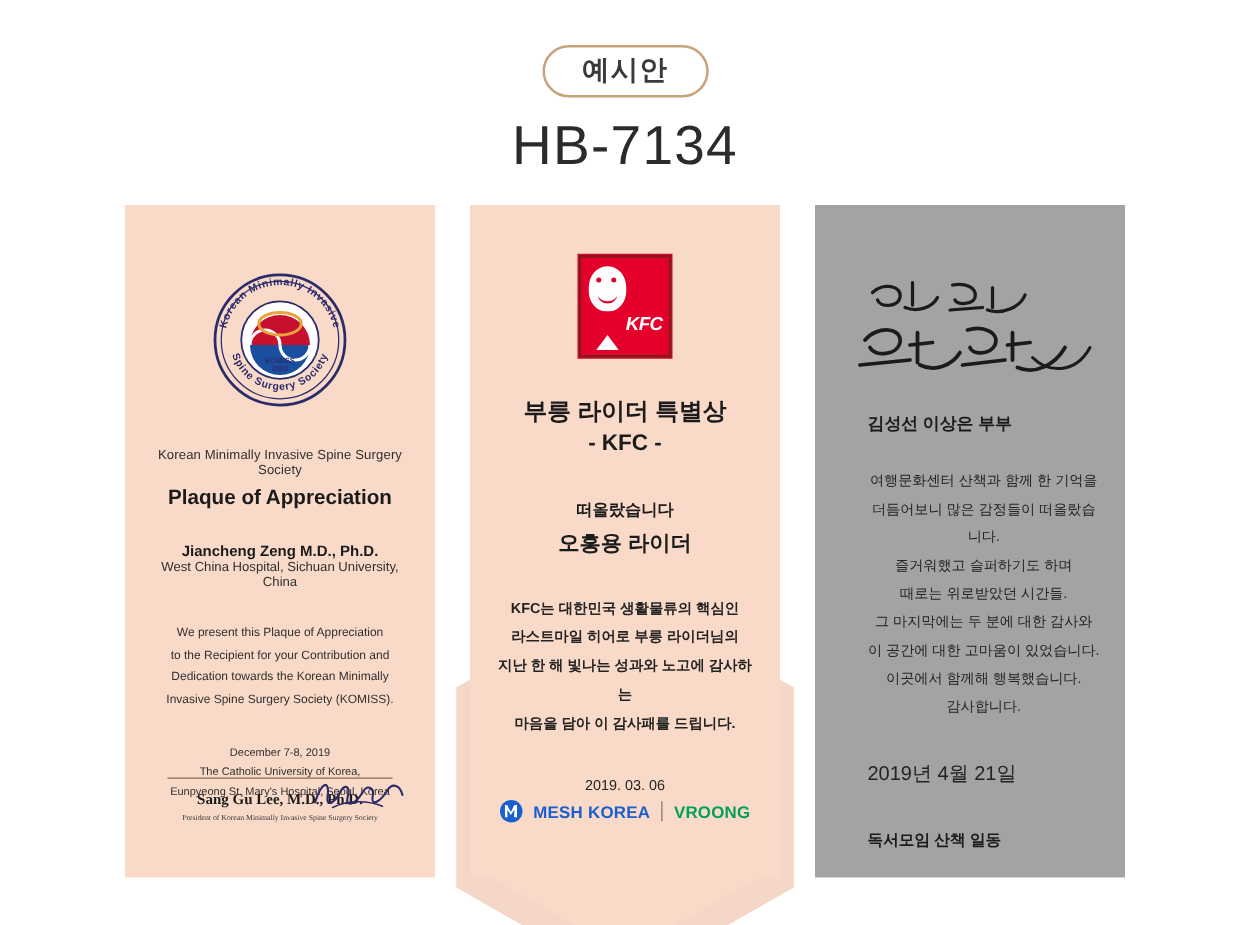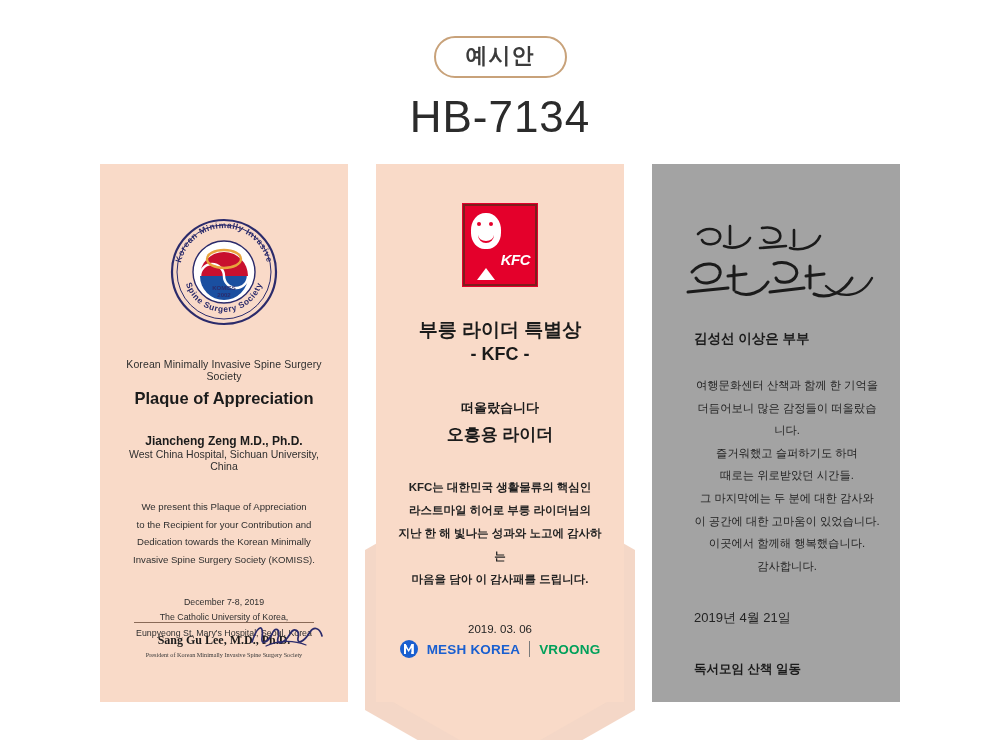--- a/index.html
+++ b/index.html
@@ -302,21 +302,21 @@
   .c-body {
     margin-top: 26px;
     font-size: 11.3px;
     line-height: 2.0;
     color: #232323;
     text-align: center;
     padding-left: 22px;
   }
   .c-date {
     margin-top: 32px;
-    font-size: 13px;
+    font-size: 16px;
     color: #232323;
     text-align: left;
     padding-left: 22px;
   }
   .c-from {
     margin-top: 34px;
     font-size: 12.5px;
     font-weight: bold;
     color: #1b1b1b;
     text-align: left;

